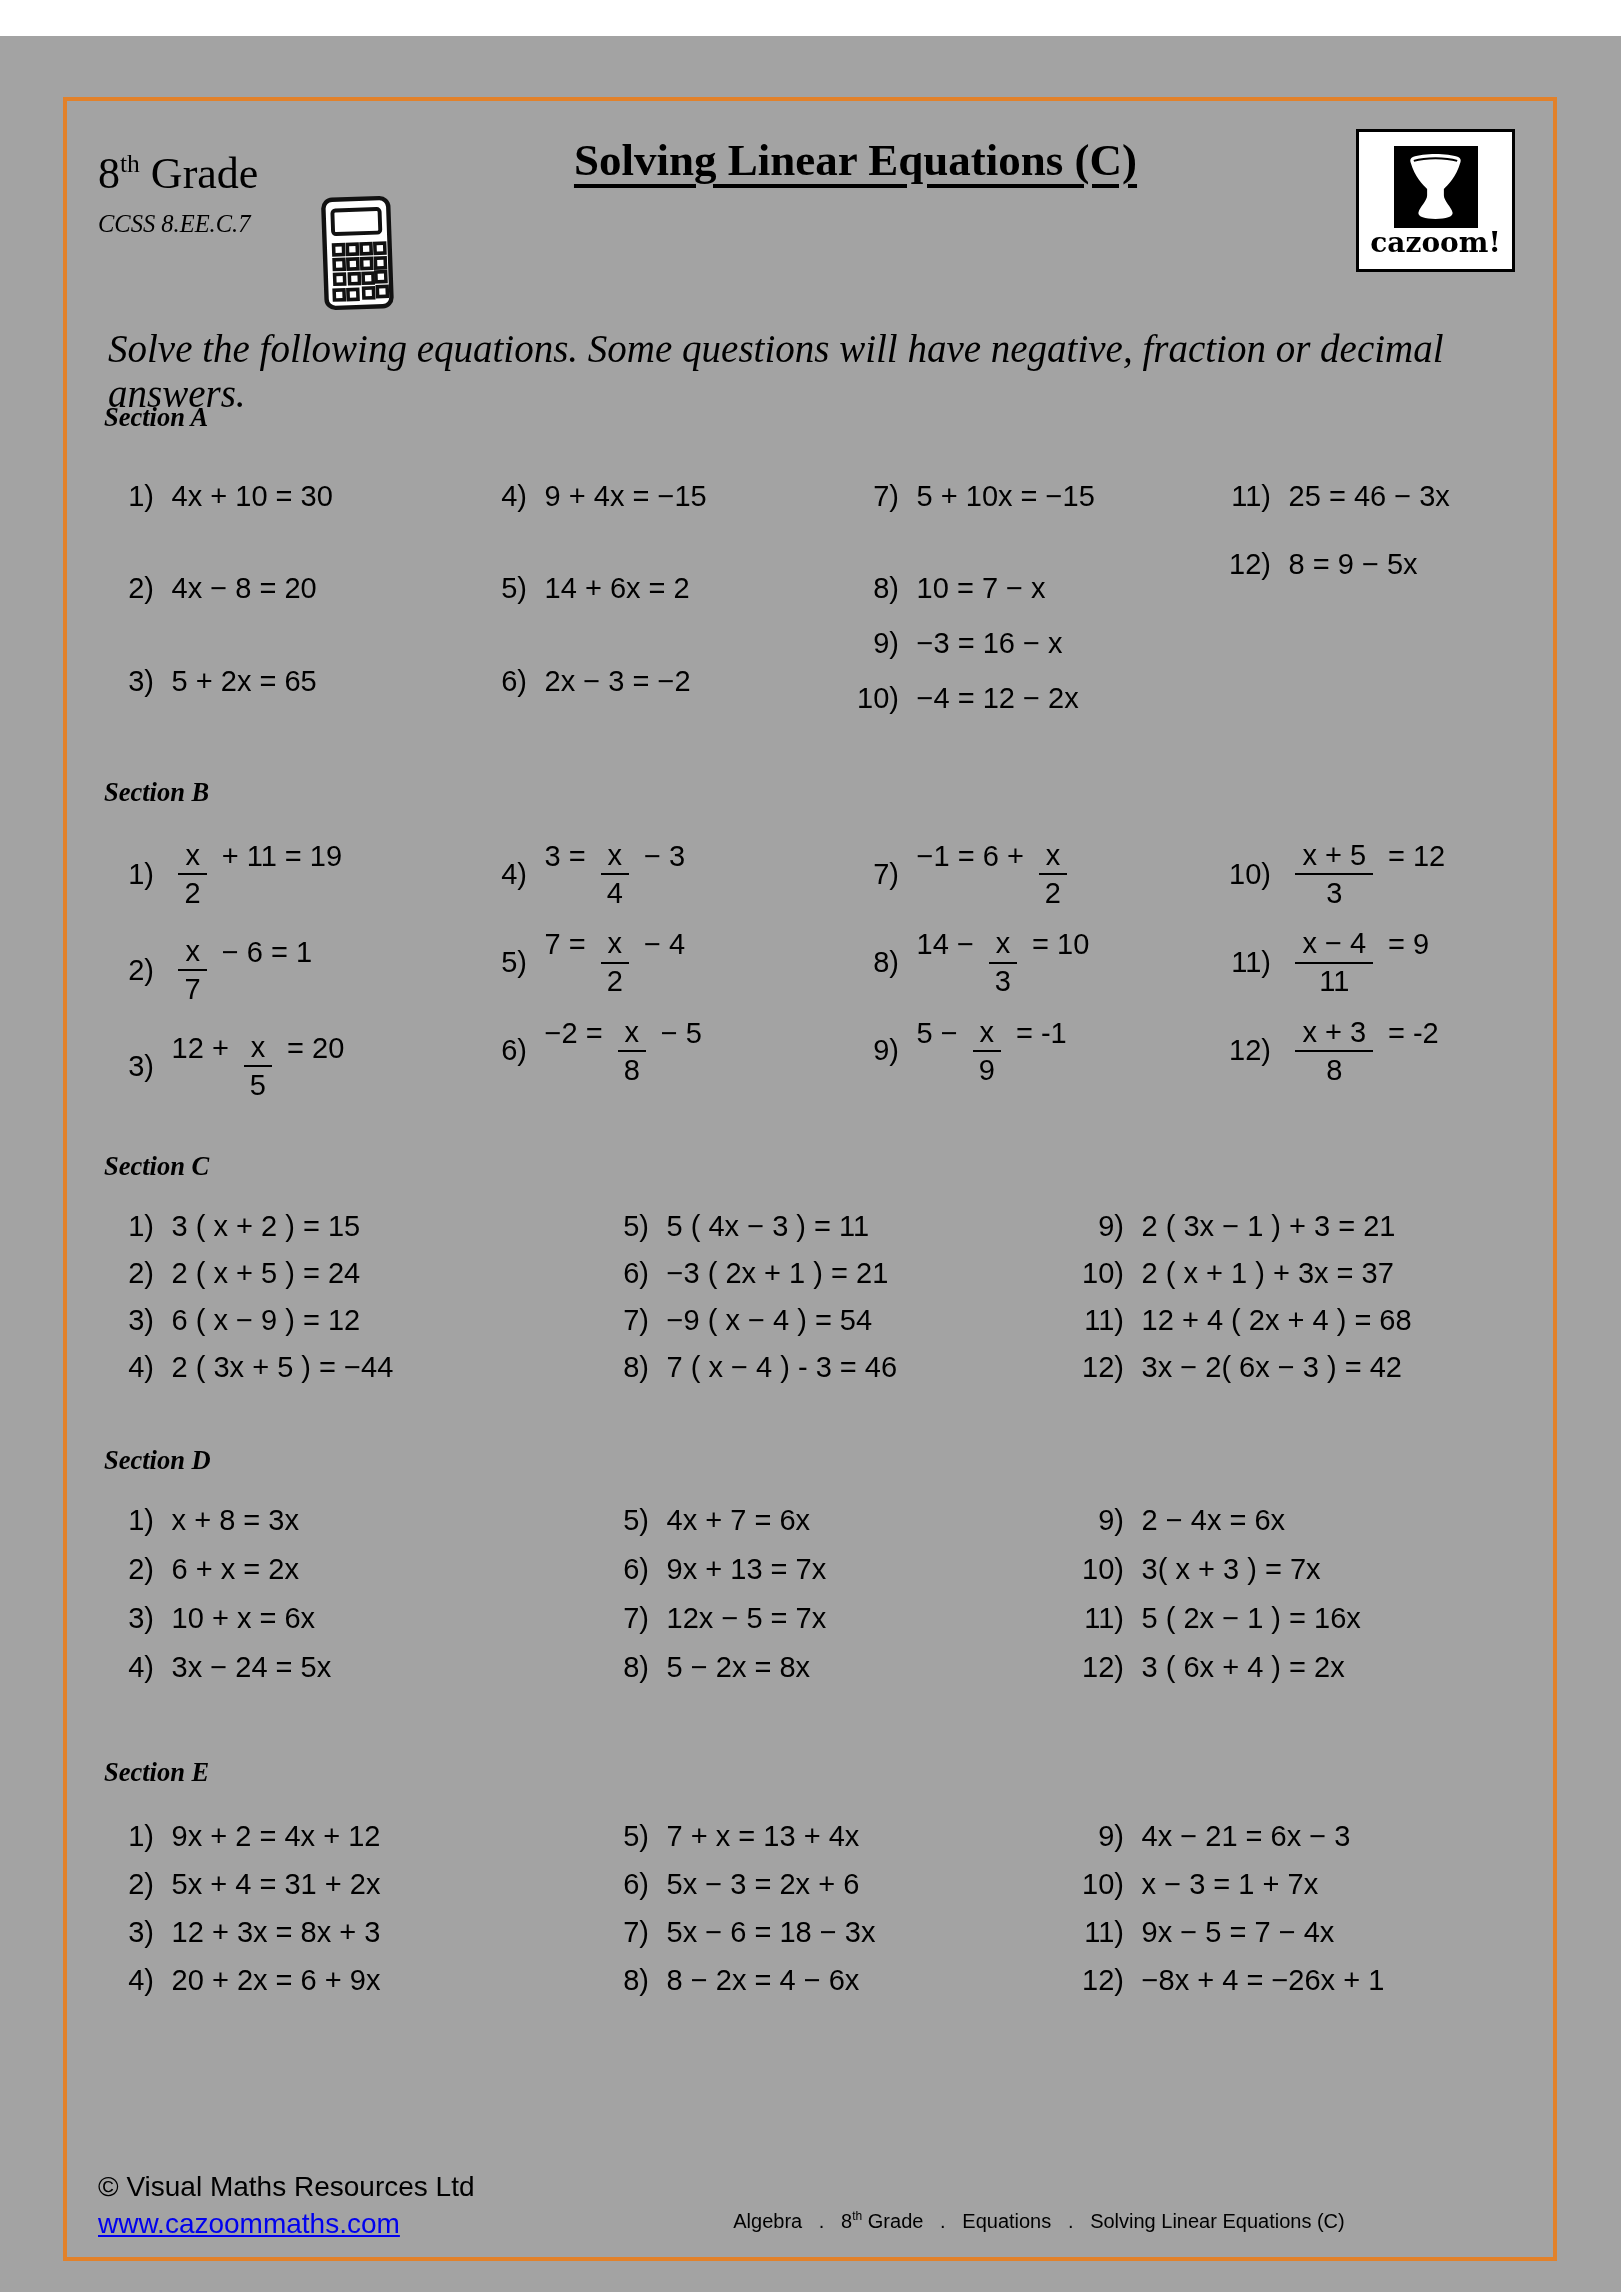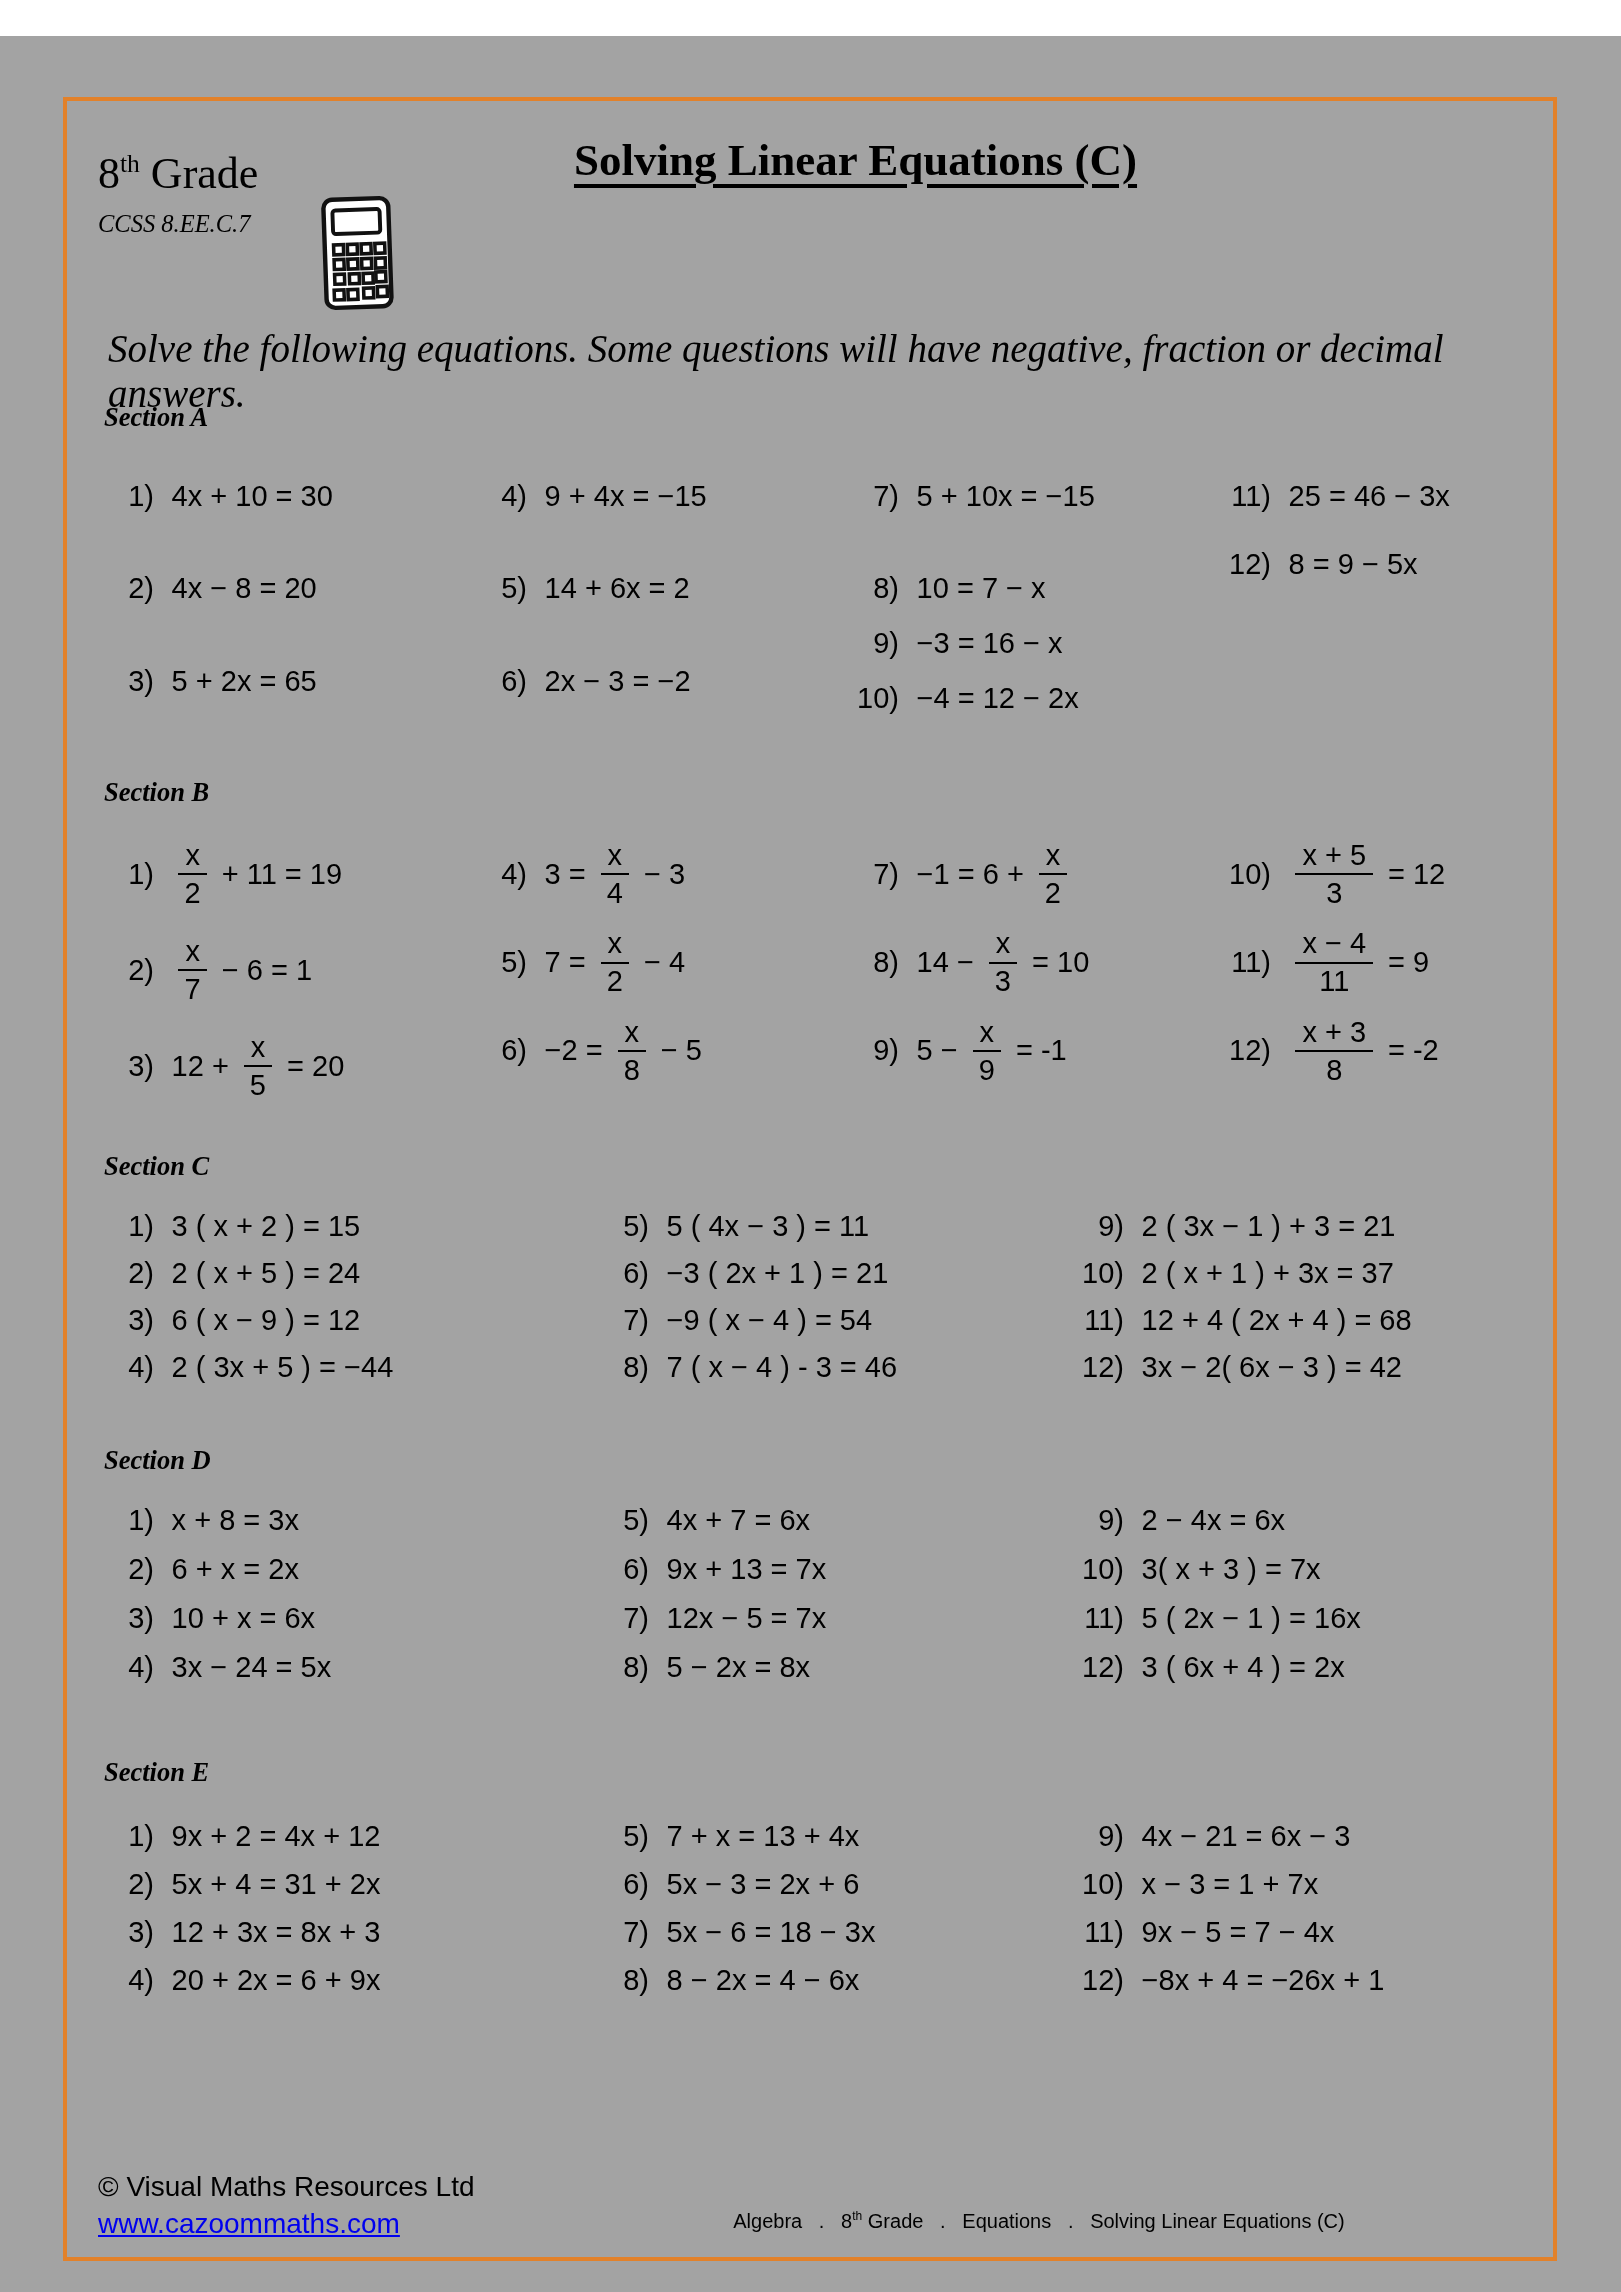--- a/index.html
+++ b/index.html
@@ -61,21 +61,21 @@
   .secB .col{top:63px}.secC .col{top:59px}.secD .col{top:59px}.secE .col{top:63px}
   .secA .c0,.secB .c0{left:93px}
   .secA .c1,.secB .c1{left:466px}
   .secA .c2,.secB .c2{left:838px}
   .secA .c3,.secB .c3{left:1210px}
   .secC .c0,.secD .c0,.secE .c0{left:93px}
   .secC .c1,.secD .c1,.secE .c1{left:588px}
   .secC .c2,.secD .c2,.secE .c2{left:1063px}
   .item{display:flex;align-items:center;font-size:29px;line-height:1.15;}
   .qnum{width:55px;text-align:right;margin-right:17.6px;flex:none;}
-  .eq{display:inline-flex;align-items:center;white-space:pre;}
+  .eq{display:inline-flex;white-space:pre;}
   .secA .c0 .item,.secA .c1 .item{margin-bottom:59px;}
   .secA .c2 .item{margin-bottom:59px;}
   .secA .c2 .item:nth-child(n+2){margin-bottom:21.6px;}
   .secA .c3 .item{margin-bottom:35px;}
   .secB .item{margin-bottom:19.6px;}
   .secB .c0 .item{margin-bottom:27.4px;}
   .secC .item{margin-bottom:13.7px;}
   .secD .item{margin-bottom:15.7px;}
   .secE .item{margin-bottom:14.7px;}
   .frac{
@@ -126,20 +126,29 @@
         <rect x="12" y="96" width="10" height="10"></rect>
           <rect x="26" y="96" width="10" height="10"></rect>
           <rect x="42" y="95" width="10" height="10"></rect>
           <rect x="56" y="94" width="10" height="10"></rect>
       </g>
     </svg>
   </div>
 
   <div class="title">Solving Linear Equations (C)</div>
 
+  <div class="logo">
+    <div class="drum-box">
+      <svg width="61" height="69" viewBox="0 0 60 70">
+        <path fill="#ffffff" d="M7 5 C18 1 42 1 53 5 C55.5 6 56 8 55.3 10.5 C51 26 42.5 33.5 38.5 37.5 L38.5 44 C38.5 50 46 55.5 47.3 61.5 C48.2 65.8 40.5 68 30 68 C19.5 68 11.8 65.8 12.7 61.5 C14 55.5 21.5 50 21.5 44 L21.5 37.5 C17.5 33.5 9 26 4.7 10.5 C4 8 4.5 6 7 5 Z"></path>
+        <path fill="none" stroke="#000" stroke-width="2" d="M8 9 C20 5.5 40 5.5 52 9"></path>
+      </svg>
+    </div>
+    <div class="logo-text">cazoom!</div>
+  </div>
 
   <div class="instruction">Solve the following equations. Some questions will have negative, fraction or decimal answers.</div>
 
   <div id="sections">
       <div class="section secA">
         <div class="sec-label">Section A</div>
         <div class="col c0">
           <div class="item">
             <span class="qnum">1)</span>
             <span class="eq"><span>4x + 10 = 30</span></span>

